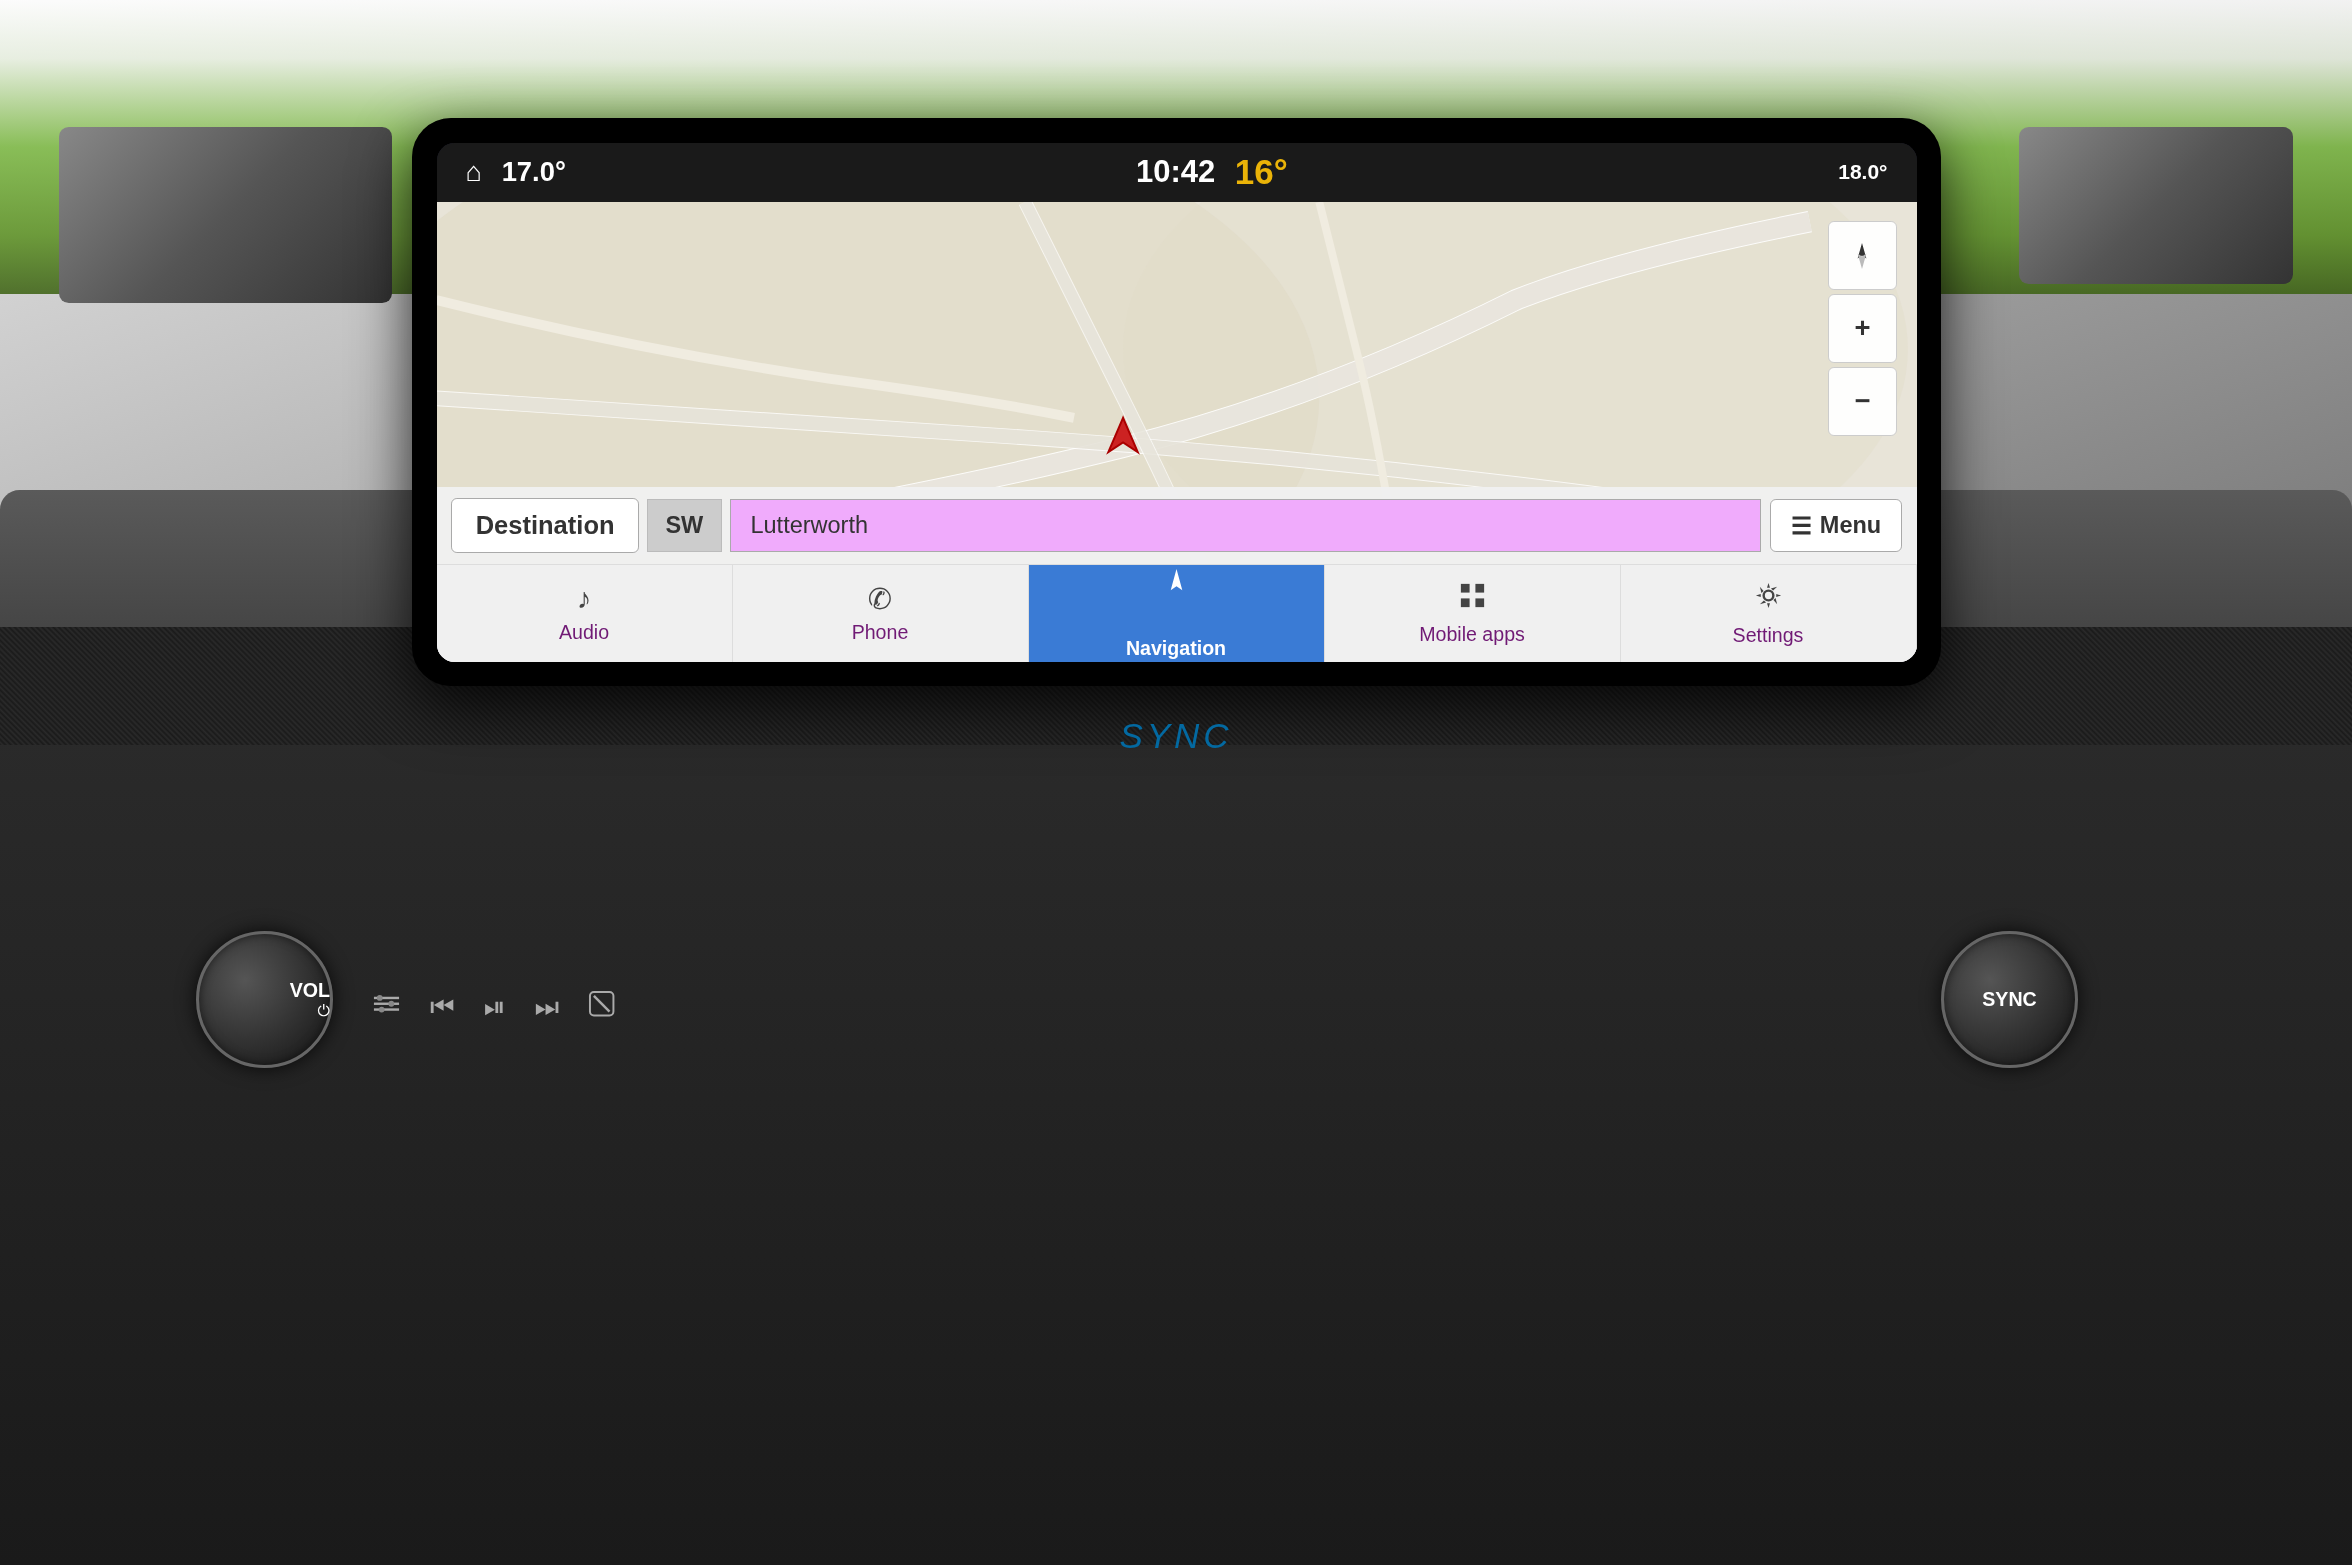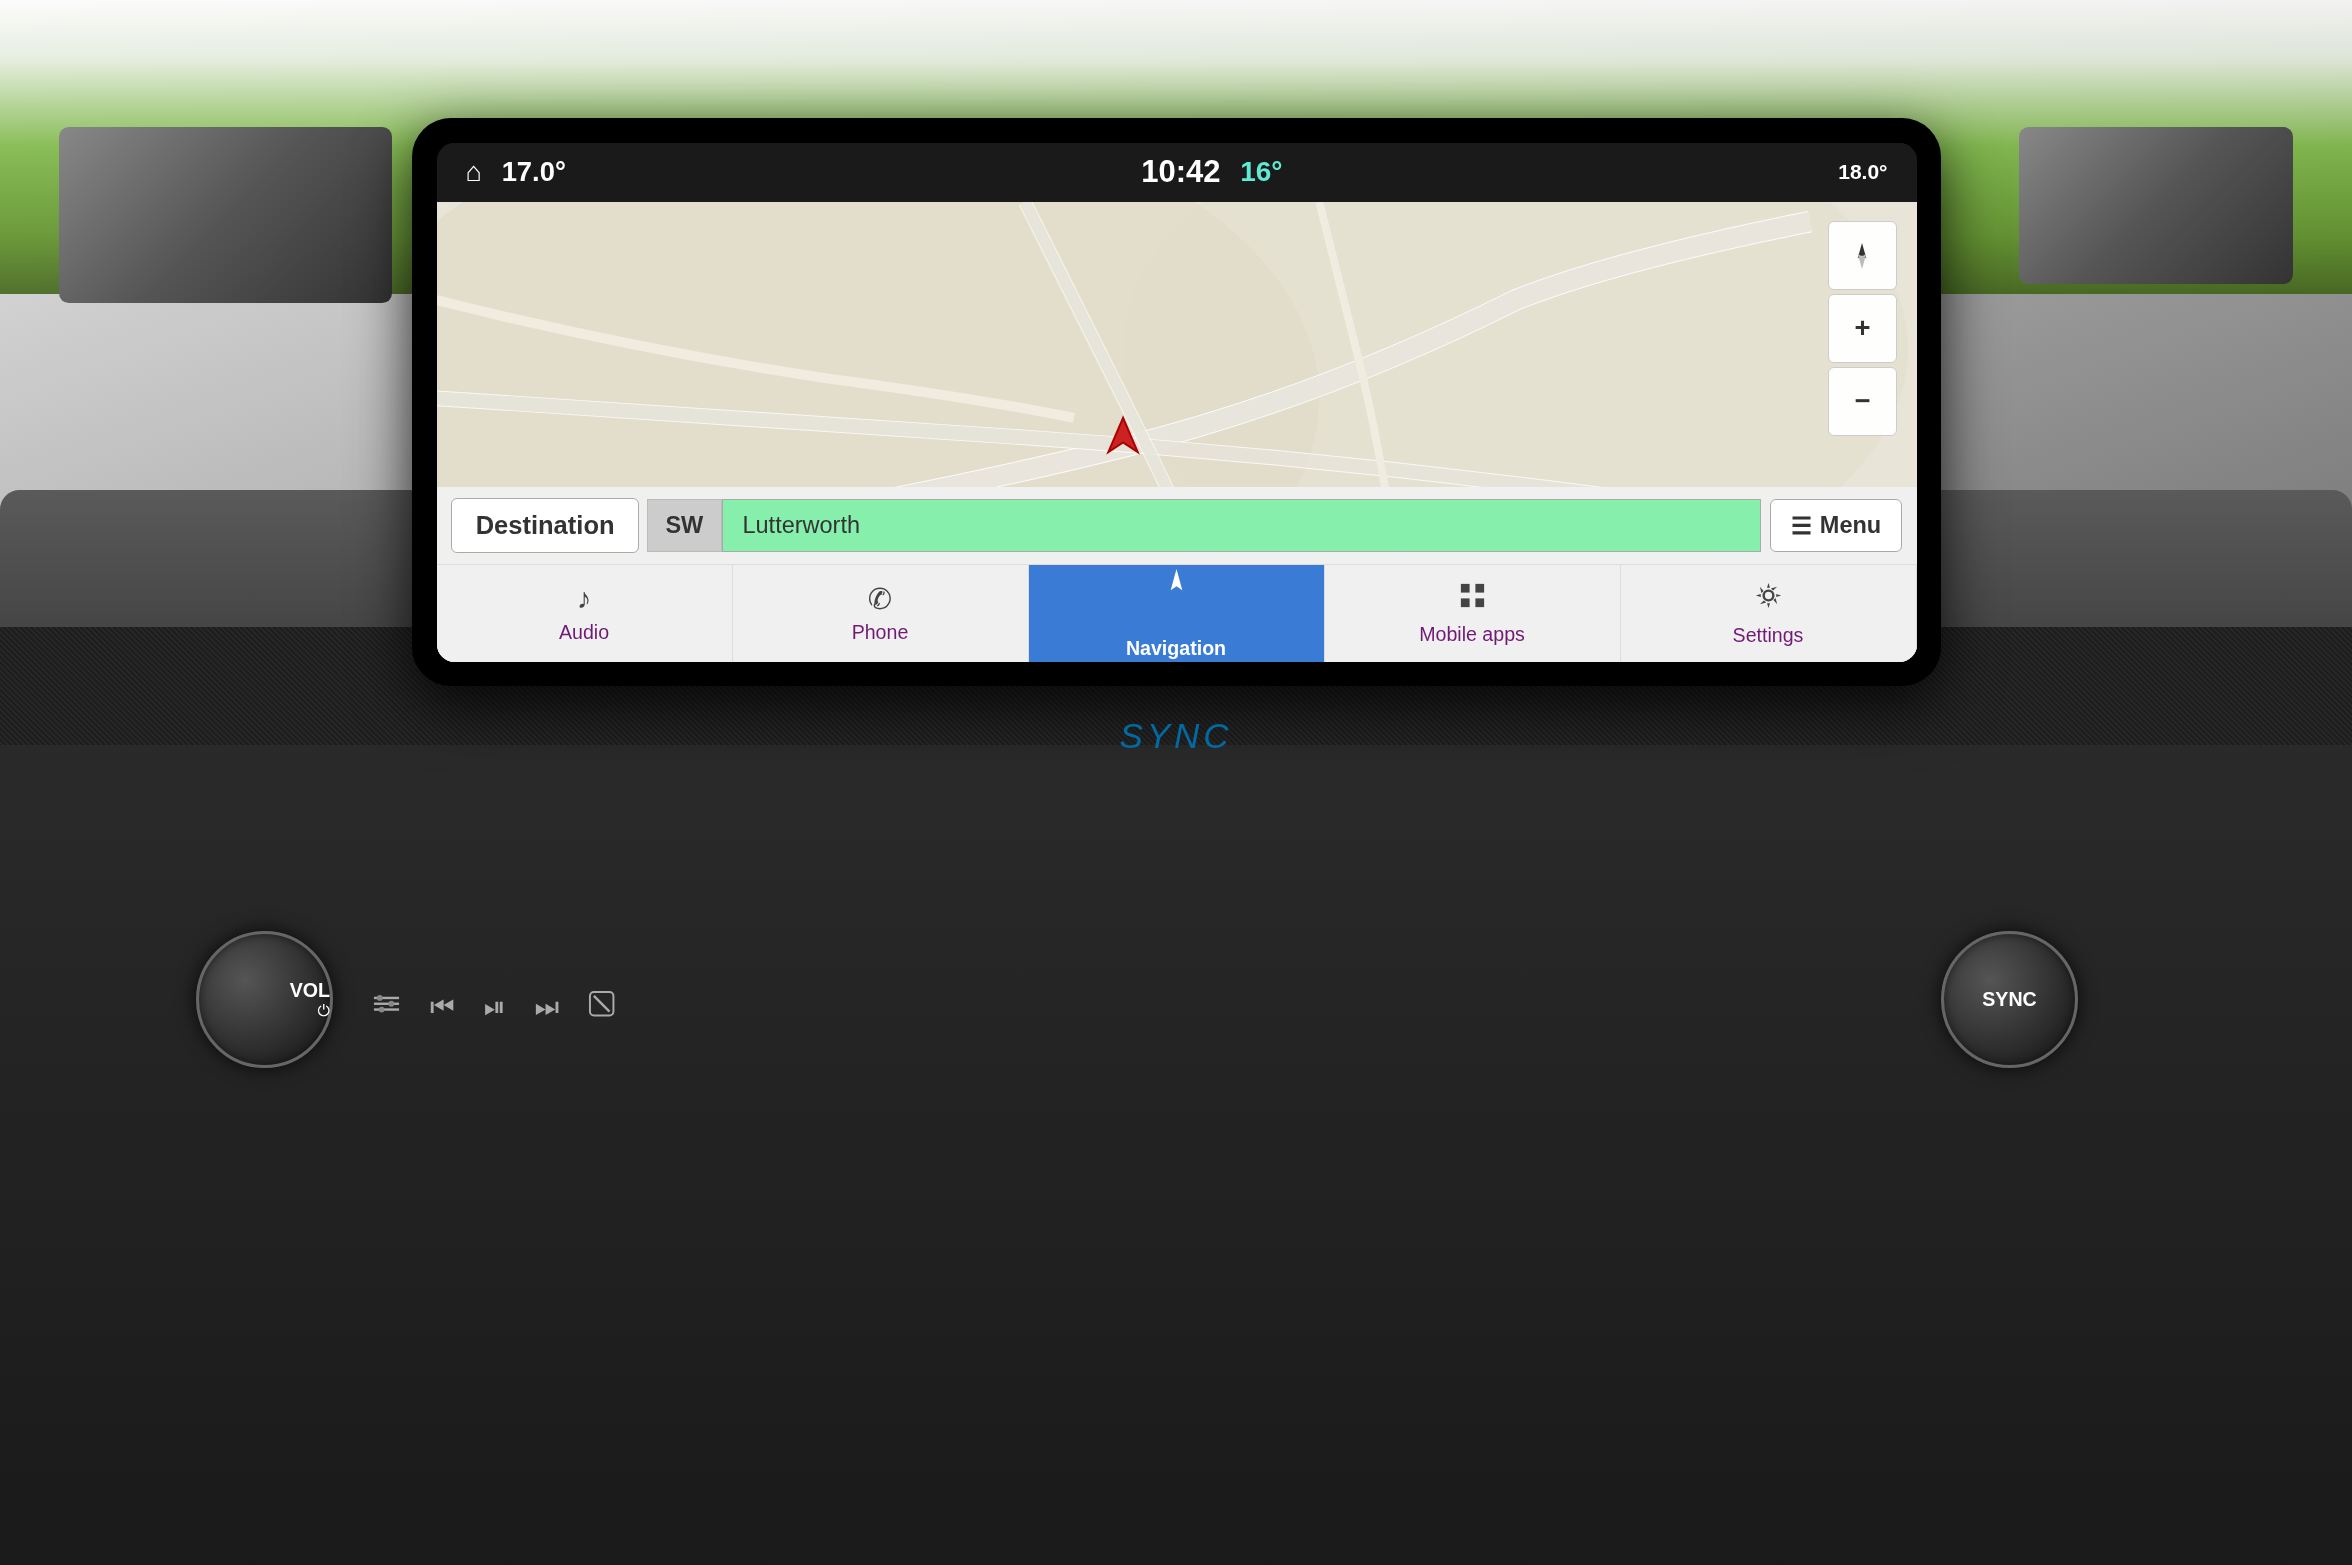--- a/index.html
+++ b/index.html
@@ -98,22 +98,22 @@
     }
 
     .status-time {
       color: white;
       font-size: 31px;
       font-weight: bold;
       margin: 0 19.6px;
     }
 
     .status-temp-center {
-      color: #5eead4;
-      font-size: 28px;
+      color: #eab308;
+      font-size: 35px;
       font-weight: bold;
       margin-right: auto;
     }
 
     .status-temp-right {
       color: white;
       font-size: 21px;
       font-weight: bold;
     }
 
@@ -188,26 +188,26 @@
       background: #ccc;
       border: 1px solid #bbb;
       padding: 11.8px 17.6px;
       font-size: 23.5px;
       font-weight: bold;
       color: #333;
       margin-left: 7.8px;
     }
 
     .dest-location {
-      background: #86efac;
+      background: #f0abfc;
       flex: 1;
       padding: 11.8px 19.6px;
       font-size: 23.5px;
       color: #333;
-      margin-left: 0;
+      margin-left: 8px;
       border: 1px solid #aaa;
     }
 
     .menu-btn {
       background: white;
       border: 1px solid #aaa;
       border-radius: 5.9px;
       padding: 11.8px 19.6px;
       font-size: 23.5px;
       font-weight: bold;

